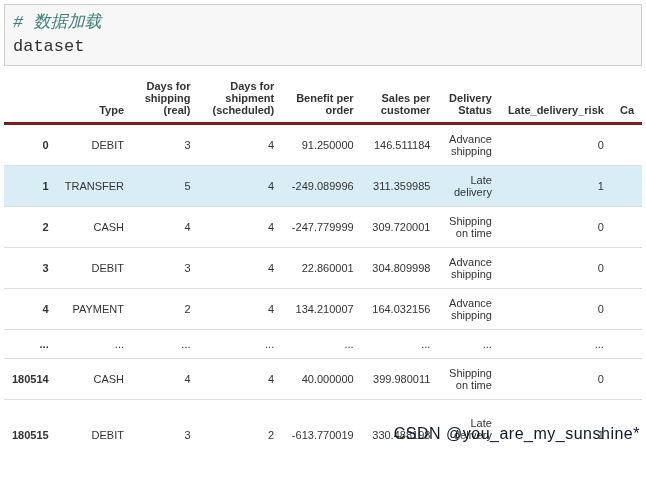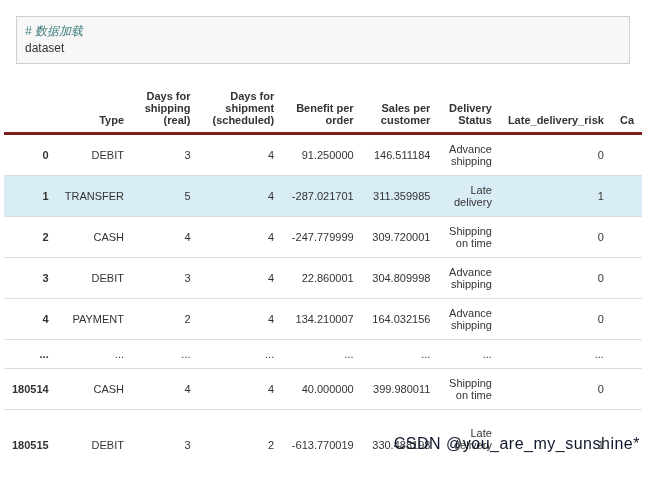--- a/index.html
+++ b/index.html
@@ -1,16 +1,16 @@
 <!DOCTYPE html>
 <html><head>
 <meta charset="utf-8">
 <style>
 html,body{margin:0;padding:0;font-family:-apple-system,BlinkMacSystemFont,"Segoe UI",Helvetica,Arial,sans-serif;font-size:12px;color:#333;background:#fff;width:646px;overflow:hidden}
-.cell-code{border:1px solid #cfcfcf;background:#f7f7f7;padding:6px 8px;margin:16px;font-family:Liberation Sans, sans-serif;font-size:12px;line-height:1.4}
+.cell-code{border:1px solid #cfcfcf;background:#f7f7f7;padding:6px 8px;margin:4px;font-family:Liberation Mono, monospace;font-size:17px;line-height:1.4}
 .cmt{color:#408080;font-style:italic}
 .kw{color:#a000a0}
 .str{color:#ba2121}
 .code-line{white-space:pre}
 .table-wrap{padding:4px;overflow:hidden;position:relative}
 table.df{border-collapse:collapse;width:100%}
 table.df th{text-align:right;font-weight:bold;padding:6px 8px;border-bottom:3px solid #7f1d1d;vertical-align:bottom;font-size:11px}
 table.df td{text-align:right;padding:8px 8px;border-top:1px solid #ddd;font-size:11px}
 table.df th.idx,table.df td.idx{font-weight:bold}
 tr.sel td{background:#d9edf7}
@@ -50,21 +50,21 @@
   <td>146.511184</td>
   <td>Advance shipping</td>
   <td>0</td>
   <td></td>
 </tr>
 <tr class="sel">
   <td class="idx">1</td>
   <td>TRANSFER</td>
   <td>5</td>
   <td>4</td>
-  <td>-287.021701</td>
+  <td>-249.089996</td>
   <td>311.359985</td>
   <td>Late delivery</td>
   <td>1</td>
   <td></td>
 </tr>
 <tr>
   <td class="idx">2</td>
   <td>CASH</td>
   <td>4</td>
   <td>4</td>

